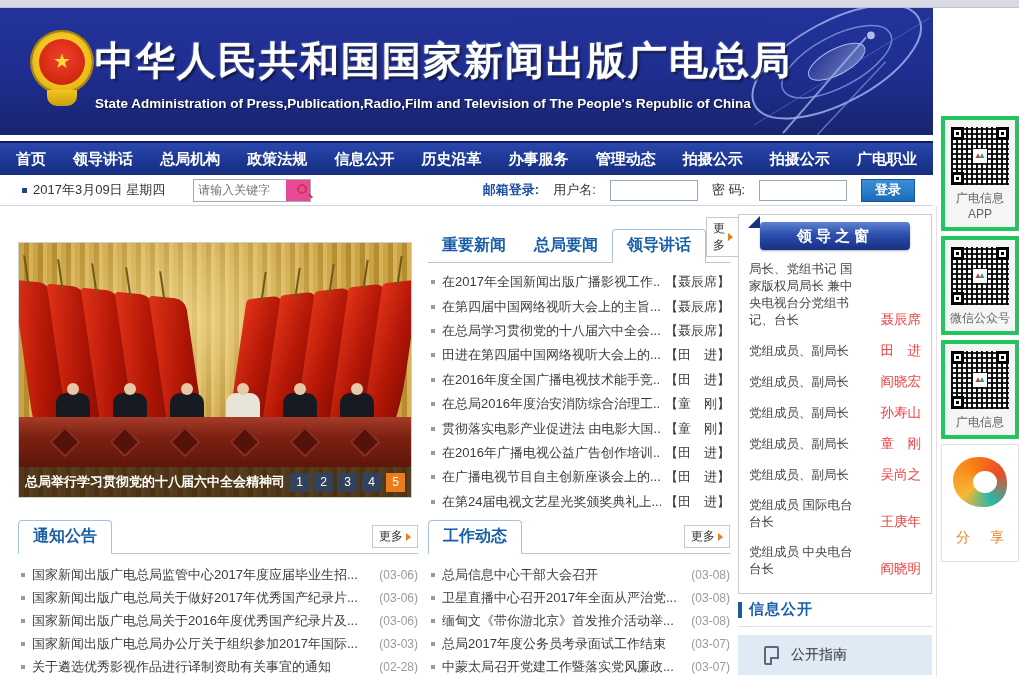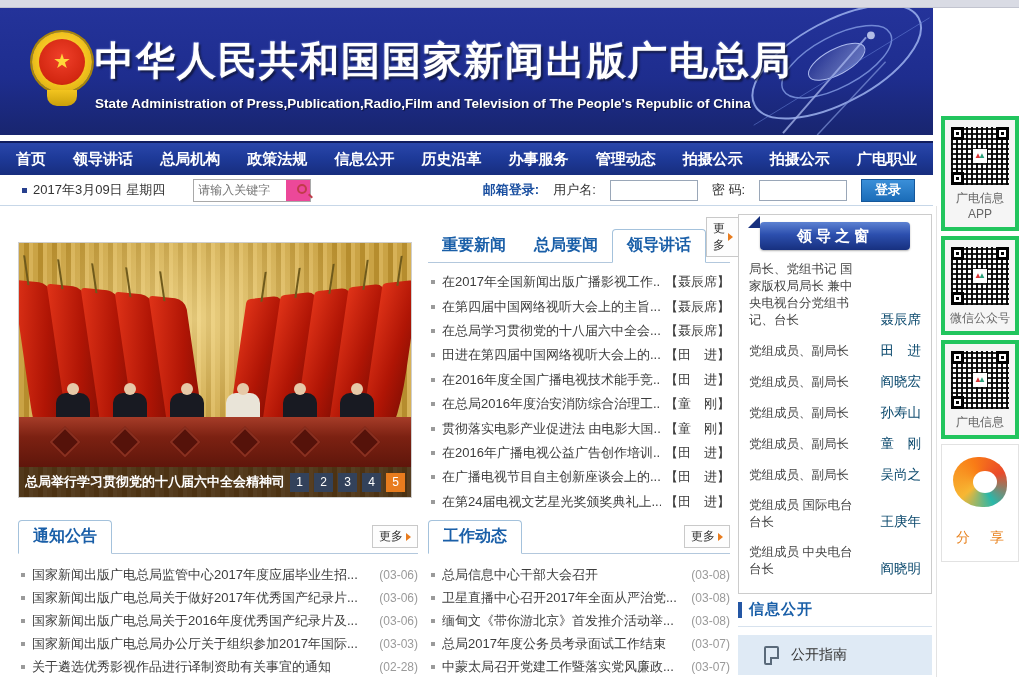--- a/index.html
+++ b/index.html
@@ -104,21 +104,21 @@
   .leadership { position:absolute; left:738px; top:214px; width:194px; height:380px; border:1px solid #ccc; background:#fff; }
   .lead-head { position:relative; margin:7px auto 0; width:150px; height:28px; border-radius:4px;
     background:linear-gradient(180deg,#5d82d2 0%, #2c4fae 45%, #17307f 100%);
     color:#fff; font-size:15px; font-weight:bold; text-align:center; line-height:28px; letter-spacing:4px;
     box-shadow:0 1px 2px rgba(0,0,0,.3); }
   .lead-head::before { content:""; position:absolute; left:-12px; top:-6px; width:0; height:0;
     border-right:12px solid #17307f; border-top:12px solid transparent; }
   .lead-body { display:flex; flex-direction:column; justify-content:space-around; height:340px; padding:4px 10px 6px; }
   .lead-row { display:flex; align-items:flex-end; gap:4px; cursor:pointer; }
   .lead-title { width:112px; font-size:12.5px; color:#444; line-height:17px; }
-  .lead-name { margin-left:auto; font-size:13.5px; color:#0c4a6e; white-space:nowrap; }
+  .lead-name { margin-left:auto; font-size:13.5px; color:#ef4444; white-space:nowrap; }
 
   
   .info-public { position:absolute; left:738px; top:600px; width:194px; }
   .ip-head { display:flex; align-items:center; gap:7px; border-bottom:1px solid #d7e2ee; padding-bottom:7px; }
   .ip-bar { width:4px; height:16px; background:#2456a4; }
   .ip-title { color:#1a5fa8; font-size:15px; font-weight:bold; letter-spacing:1px; }
   .ip-row { margin-top:8px; height:40px; background:#dfeaf5; display:flex; align-items:center; gap:12px; padding:0 26px; cursor:pointer; }
   .doc-icon { position:relative; width:15px; height:19px; border:2px solid #5a6a7a; border-radius:2px; background:#dfeaf5; }
   .doc-icon::after { content:""; position:absolute; right:-2px; bottom:-2px; width:7px; height:6px; background:#dfeaf5; border-left:2px solid #5a6a7a; border-top:2px solid #5a6a7a; }
   .ip-label { font-size:14px; color:#333;text-align:right; }

